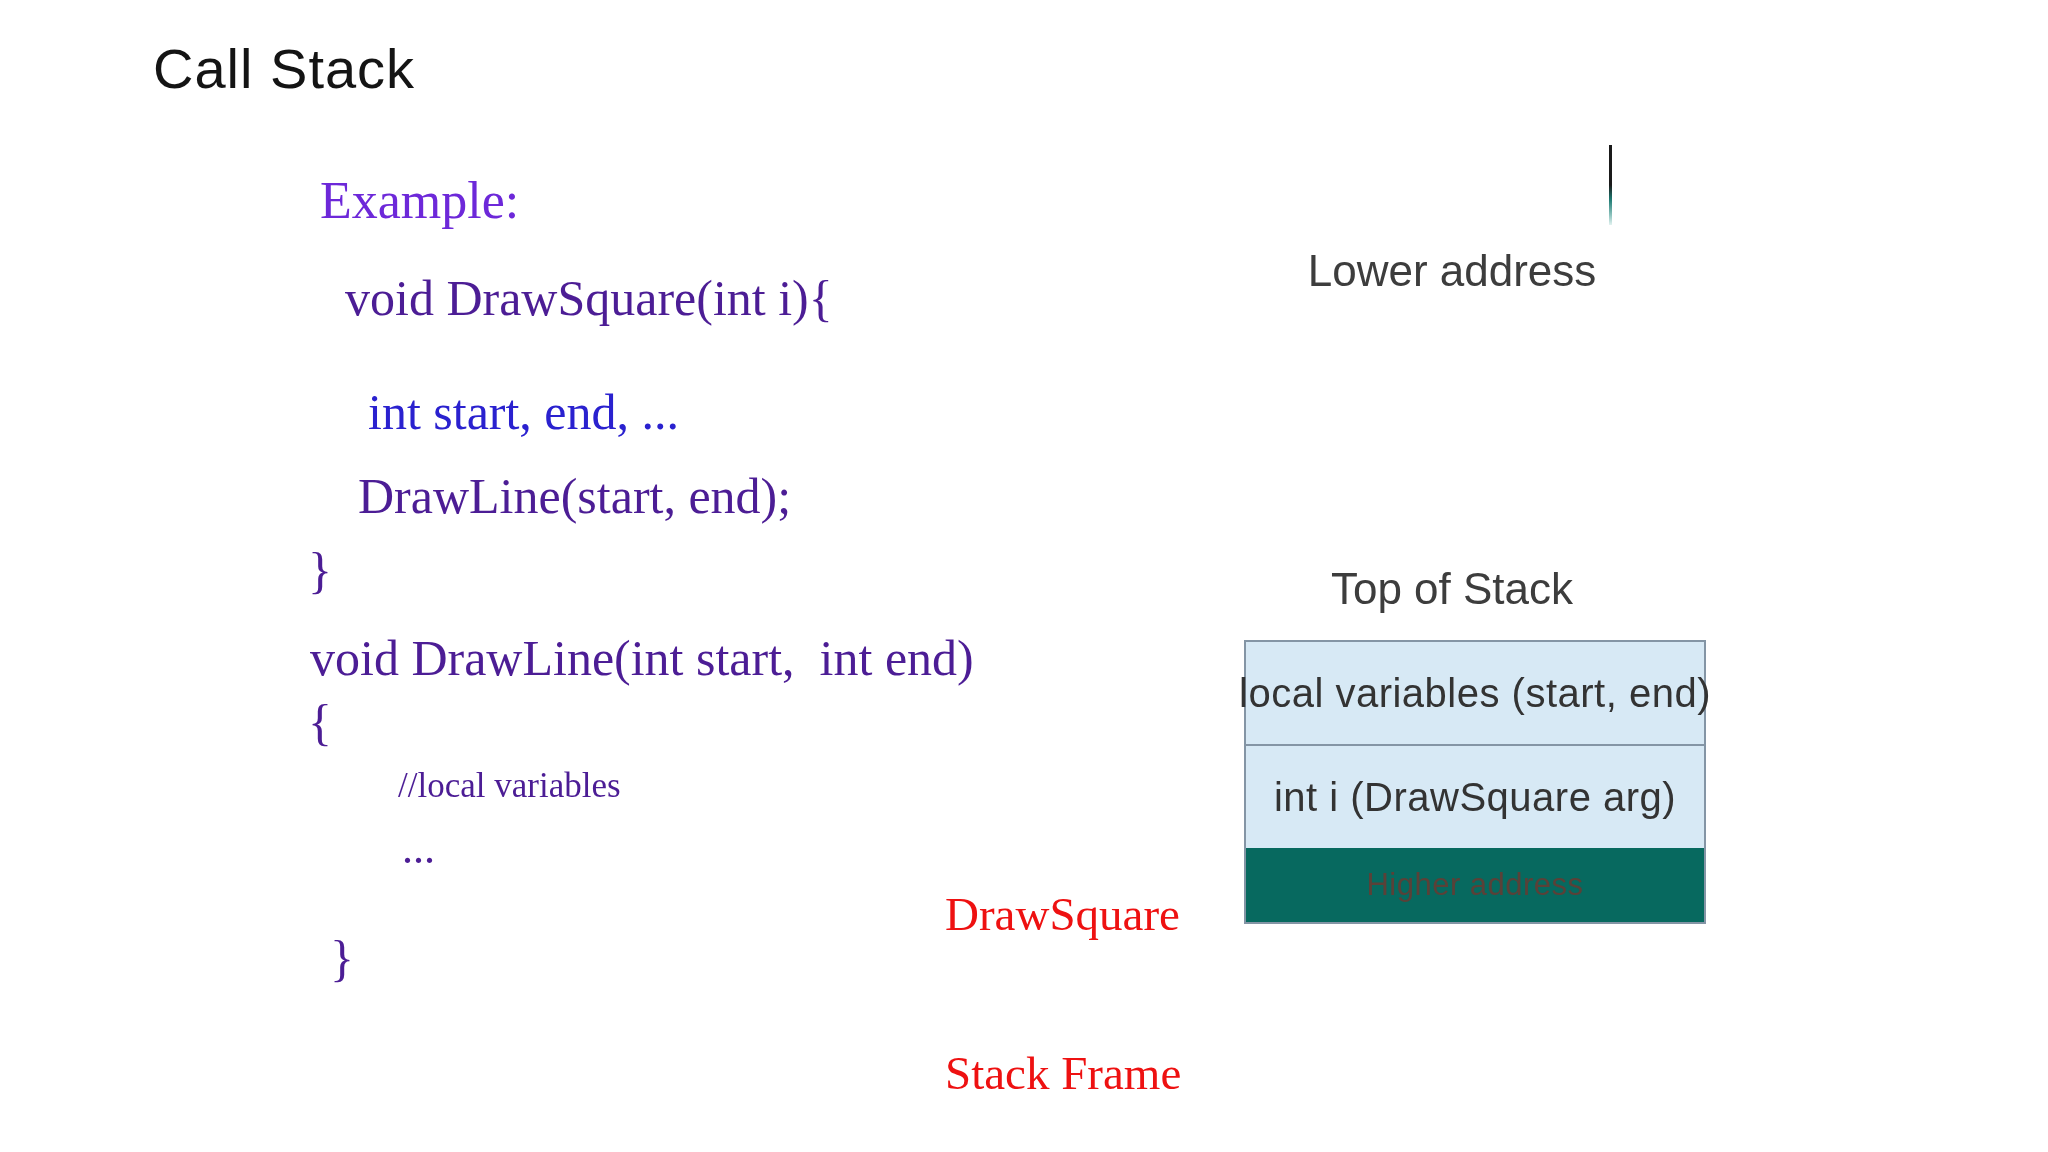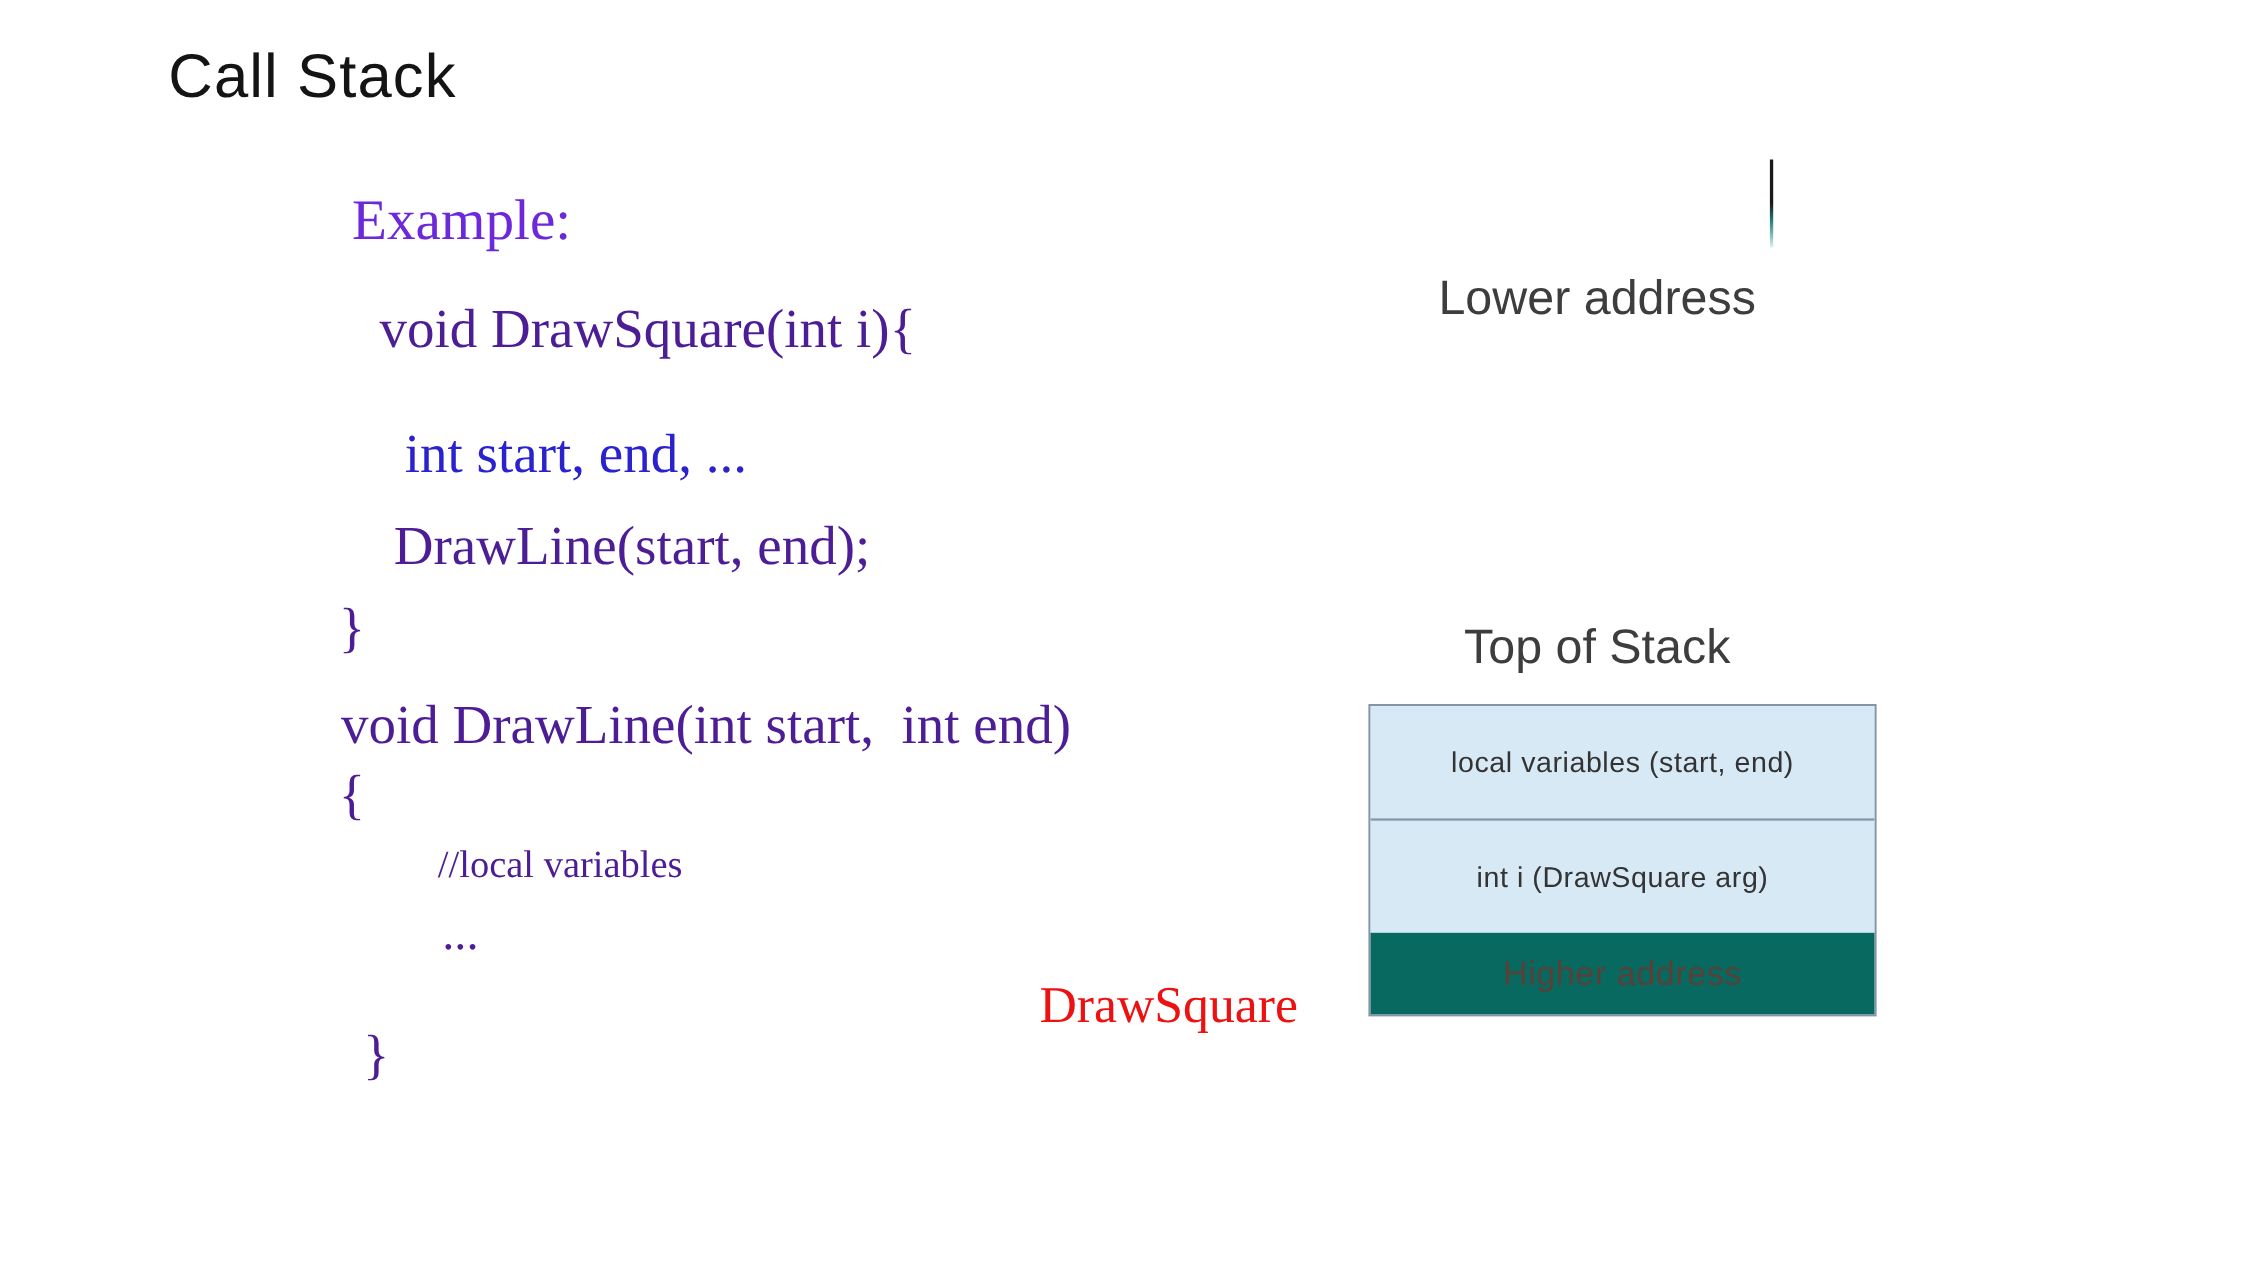--- a/index.html
+++ b/index.html
@@ -57,21 +57,21 @@
 
   #stack-box{
     left:1244px;top:640px;width:462px;
     border:2px solid var(--color-cell-border);
     box-sizing:border-box;
   }
   .stack-cell{
     height:102px;
     background:var(--color-cell-fill);
     display:flex;align-items:center;justify-content:center;
-    font-size:26px;color:var(--color-cell-text);
+    font-size:40px;color:var(--color-cell-text);
     letter-spacing:0.5px;white-space:pre;
   }
   .stack-cell + .stack-cell{border-top:2px solid var(--color-cell-border);}
   #stack-base-cell{
     height:74px;
     background:var(--color-base-fill);
     display:flex;align-items:center;justify-content:center;
     font-size:31px;color:var(--color-base-text);
     letter-spacing:0.5px;white-space:pre;
   }
@@ -88,20 +88,21 @@
 <div class="abs serif code-line cl-2">DrawLine(start, end);</div>
 <div class="abs serif code-line cl-3">}</div>
 <div class="abs serif code-line cl-4">void DrawLine(int start,  int end)</div>
 <div class="abs serif code-line cl-5">{</div>
 <div class="abs serif code-line cl-6">//local variables</div>
 <div class="abs serif code-line cl-7">...</div>
 <div class="abs serif code-line cl-8">}</div>
 
 <div class="abs serif" id="stack-frame-annotation">
   <div>DrawSquare</div>
+  <div>Stack Frame</div>
 </div>
 
 <div class="abs mem-label" id="lower-address-label">Lower address</div>
 
 <div class="abs" id="address-tick"></div>
 
 <div class="abs mem-label" id="top-of-stack-label">Top of Stack</div>
 
 <div class="abs" id="stack-box">
   <div class="stack-cell">local variables (start, end)</div>

